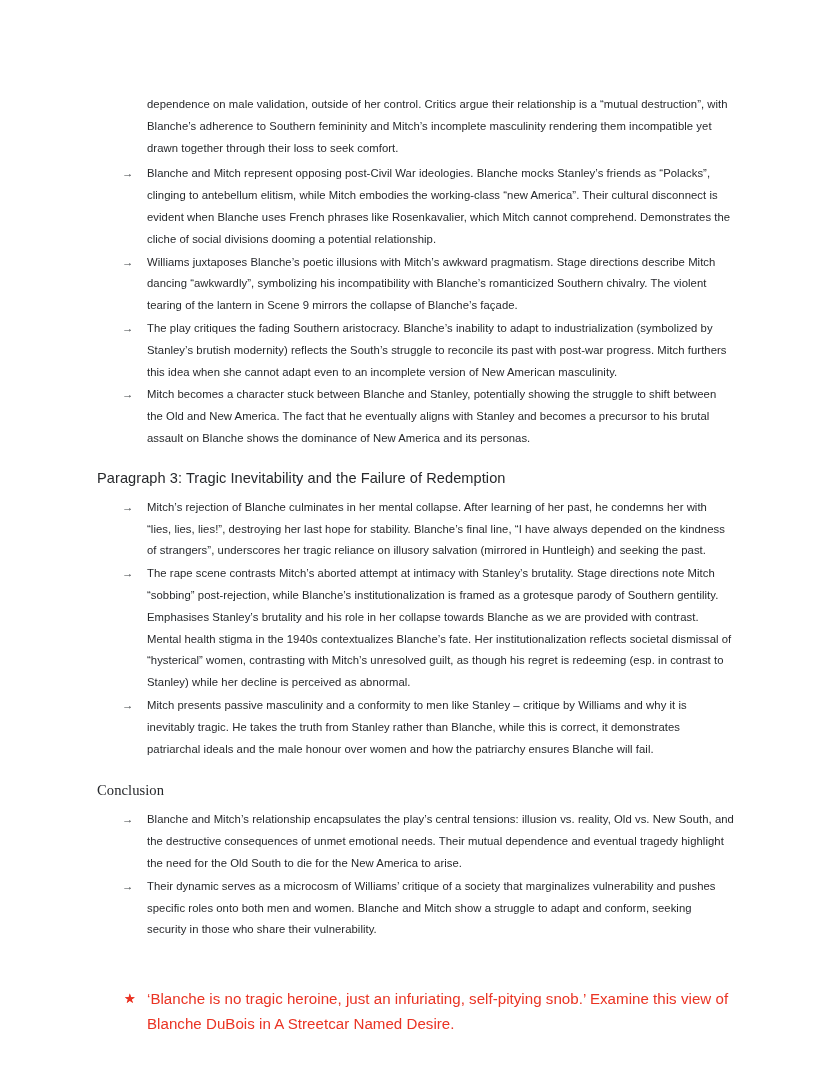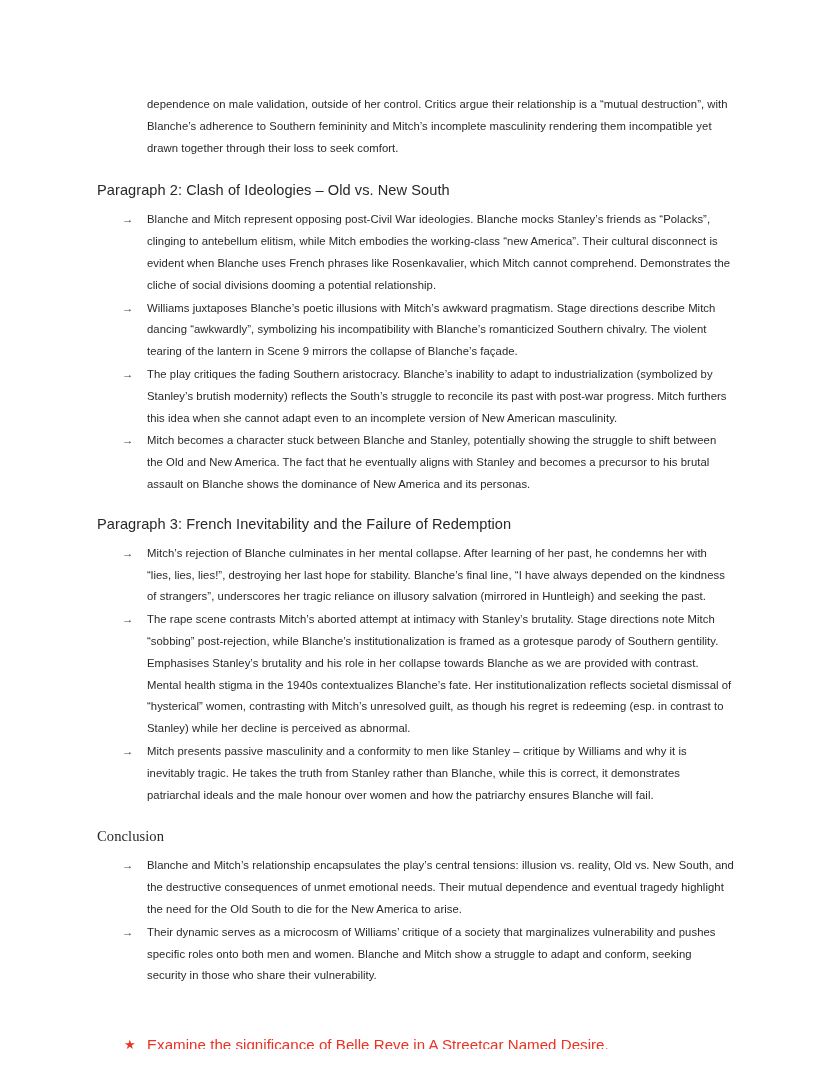--- a/index.html
+++ b/index.html
@@ -111,41 +111,40 @@
 </style>
 </head>
 <body>
 
 <div class="page">
   <div class="doc-body">
 
     <p class="intro-para">dependence on male validation, outside of her control. Critics argue their relationship is a “mutual destruction”, with Blanche’s adherence to Southern femininity and Mitch’s incomplete masculinity rendering them incompatible yet drawn together through their loss to seek comfort.</p>
 
     <div id="sections-container">
-        <div class="heading">Paragraph 2: Clash of Ideologies – Old vs. New South</div>
         <ul class="bullet-list">
           <li class="bullet-item"><span class="marker">→</span><span>Blanche and Mitch represent opposing post-Civil War ideologies. Blanche mocks Stanley’s friends as “Polacks”, clinging to antebellum elitism, while Mitch embodies the working-class “new America”. Their cultural disconnect is evident when Blanche uses French phrases like Rosenkavalier, which Mitch cannot comprehend. Demonstrates the cliche of social divisions dooming a potential relationship.</span></li>
           <li class="bullet-item"><span class="marker">→</span><span>Williams juxtaposes Blanche’s poetic illusions with Mitch’s awkward pragmatism. Stage directions describe Mitch dancing “awkwardly”, symbolizing his incompatibility with Blanche’s romanticized Southern chivalry. The violent tearing of the lantern in Scene 9 mirrors the collapse of Blanche’s façade.</span></li>
           <li class="bullet-item"><span class="marker">→</span><span>The play critiques the fading Southern aristocracy. Blanche’s inability to adapt to industrialization (symbolized by Stanley’s brutish modernity) reflects the South’s struggle to reconcile its past with post-war progress. Mitch furthers this idea when she cannot adapt even to an incomplete version of New American masculinity.</span></li>
           <li class="bullet-item"><span class="marker">→</span><span>Mitch becomes a character stuck between Blanche and Stanley, potentially showing the struggle to shift between the Old and New America. The fact that he eventually aligns with Stanley and becomes a precursor to his brutal assault on Blanche shows the dominance of New America and its personas.</span></li>
         </ul>
-        <div class="heading">Paragraph 3: French Inevitability and the Failure of Redemption</div>
+        <div class="heading">Paragraph 3: Tragic Inevitability and the Failure of Redemption</div>
         <ul class="bullet-list">
           <li class="bullet-item"><span class="marker">→</span><span>Mitch’s rejection of Blanche culminates in her mental collapse. After learning of her past, he condemns her with “lies, lies, lies!”, destroying her last hope for stability. Blanche’s final line, “I have always depended on the kindness of strangers”, underscores her tragic reliance on illusory salvation (mirrored in Huntleigh) and seeking the past.</span></li>
           <li class="bullet-item"><span class="marker">→</span><span>The rape scene contrasts Mitch’s aborted attempt at intimacy with Stanley’s brutality. Stage directions note Mitch “sobbing” post-rejection, while Blanche’s institutionalization is framed as a grotesque parody of Southern gentility. Emphasises Stanley’s brutality and his role in her collapse towards Blanche as we are provided with contrast. Mental health stigma in the 1940s contextualizes Blanche’s fate. Her institutionalization reflects societal dismissal of “hysterical” women, contrasting with Mitch’s unresolved guilt, as though his regret is redeeming (esp. in contrast to Stanley) while her decline is perceived as abnormal.</span></li>
           <li class="bullet-item"><span class="marker">→</span><span>Mitch presents passive masculinity and a conformity to men like Stanley – critique by Williams and why it is inevitably tragic. He takes the truth from Stanley rather than Blanche, while this is correct, it demonstrates patriarchal ideals and the male honour over women and how the patriarchy ensures Blanche will fail.</span></li>
         </ul>
         <div class="heading conclusion-heading">Conclusion</div>
         <ul class="bullet-list">
           <li class="bullet-item"><span class="marker">→</span><span>Blanche and Mitch’s relationship encapsulates the play’s central tensions: illusion vs. reality, Old vs. New South, and the destructive consequences of unmet emotional needs. Their mutual dependence and eventual tragedy highlight the need for the Old South to die for the New America to arise.</span></li>
           <li class="bullet-item"><span class="marker">→</span><span>Their dynamic serves as a microcosm of Williams’ critique of a society that marginalizes vulnerability and pushes specific roles onto both men and women. Blanche and Mitch show a struggle to adapt and conform, seeking security in those who share their vulnerability.</span></li>
         </ul>
       </div>
 
     <div class="question-block">
       <ul class="question-list" id="questions-container">
-          <li class="question-item"><span class="marker">★</span><span>Examine the significance of Belle Reve in A Streetcar Named Desire.</span></li>
+          <li class="question-item"><span class="marker">★</span></li>
           <li class="question-item"><span class="marker">★</span><span>‘Blanche is no tragic heroine, just an infuriating, self-pitying snob.’ Examine this view of Blanche DuBois in A Streetcar Named Desire.</span></li>
         </ul>
     </div>
 
   </div>
 </div>
 
 </body></html>

